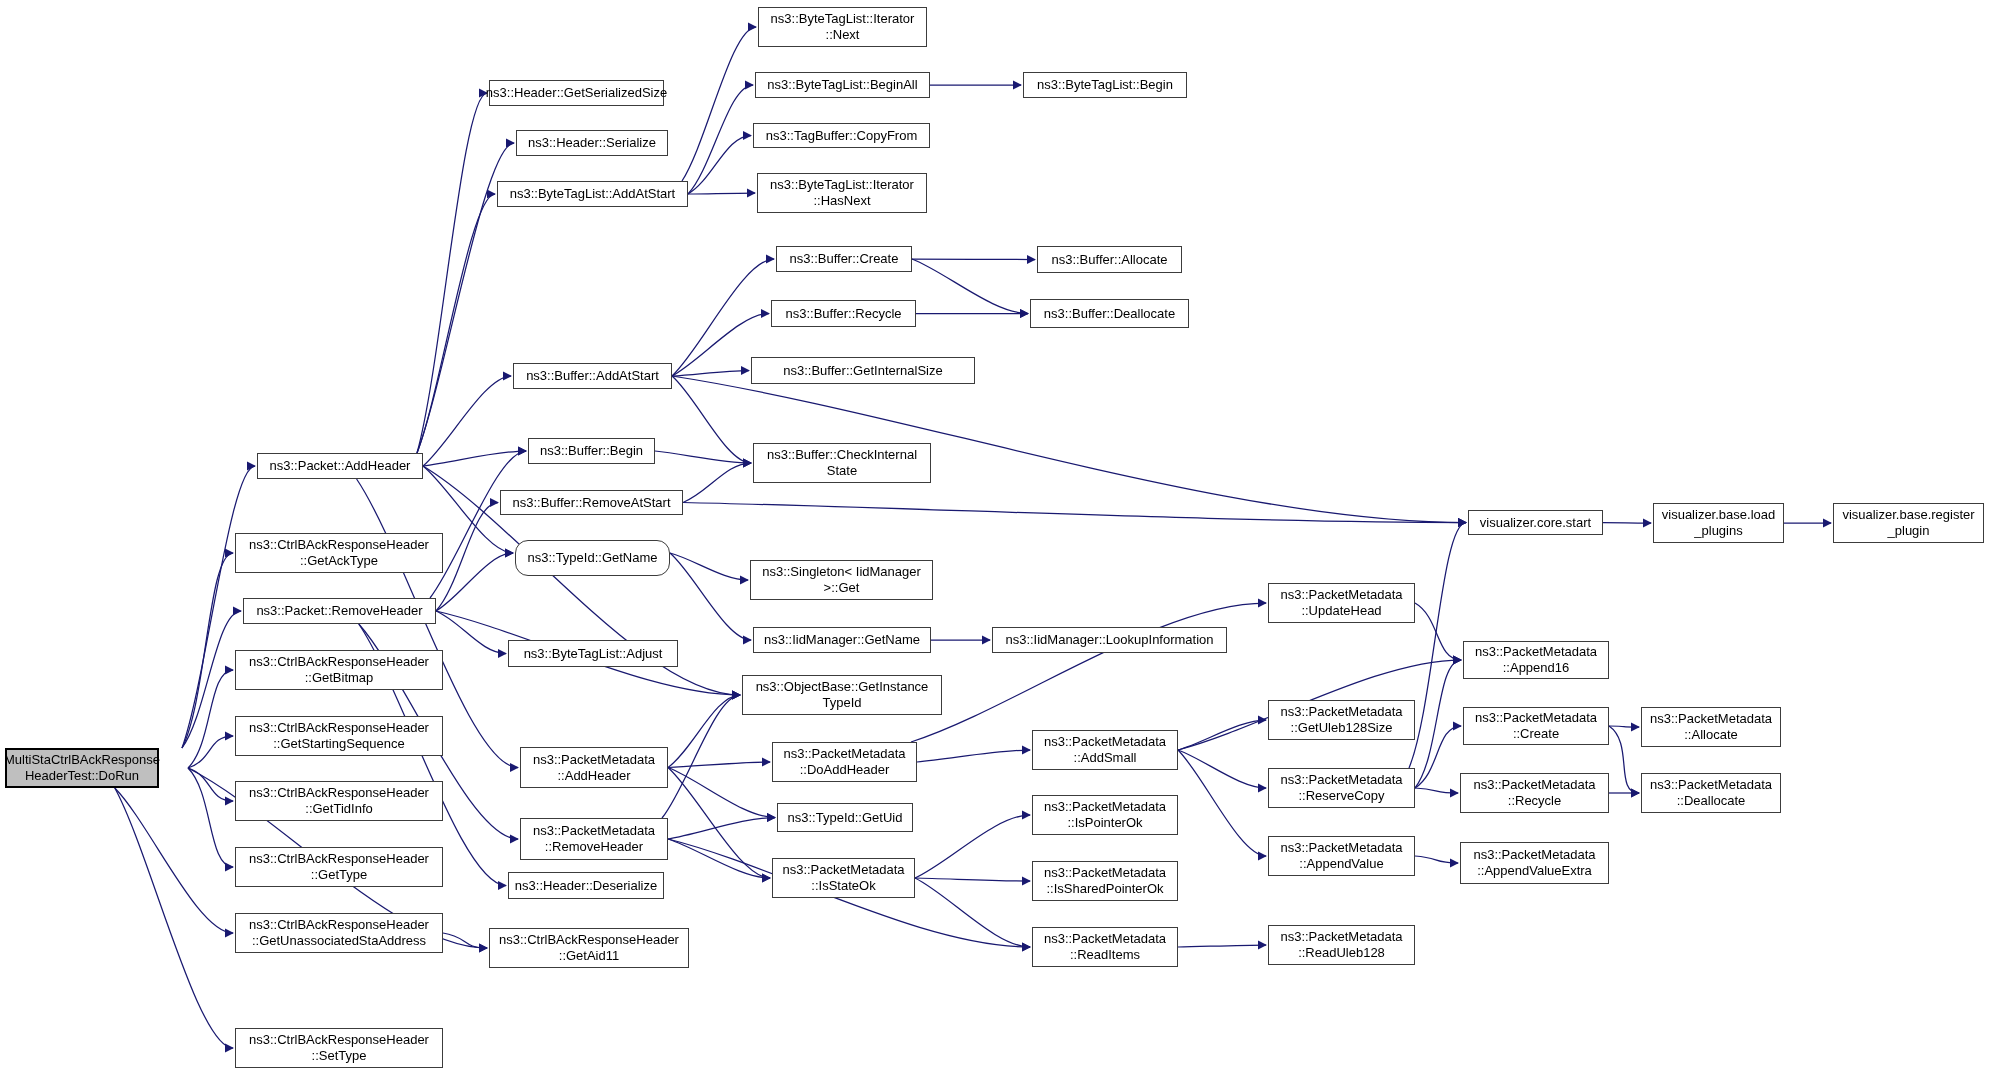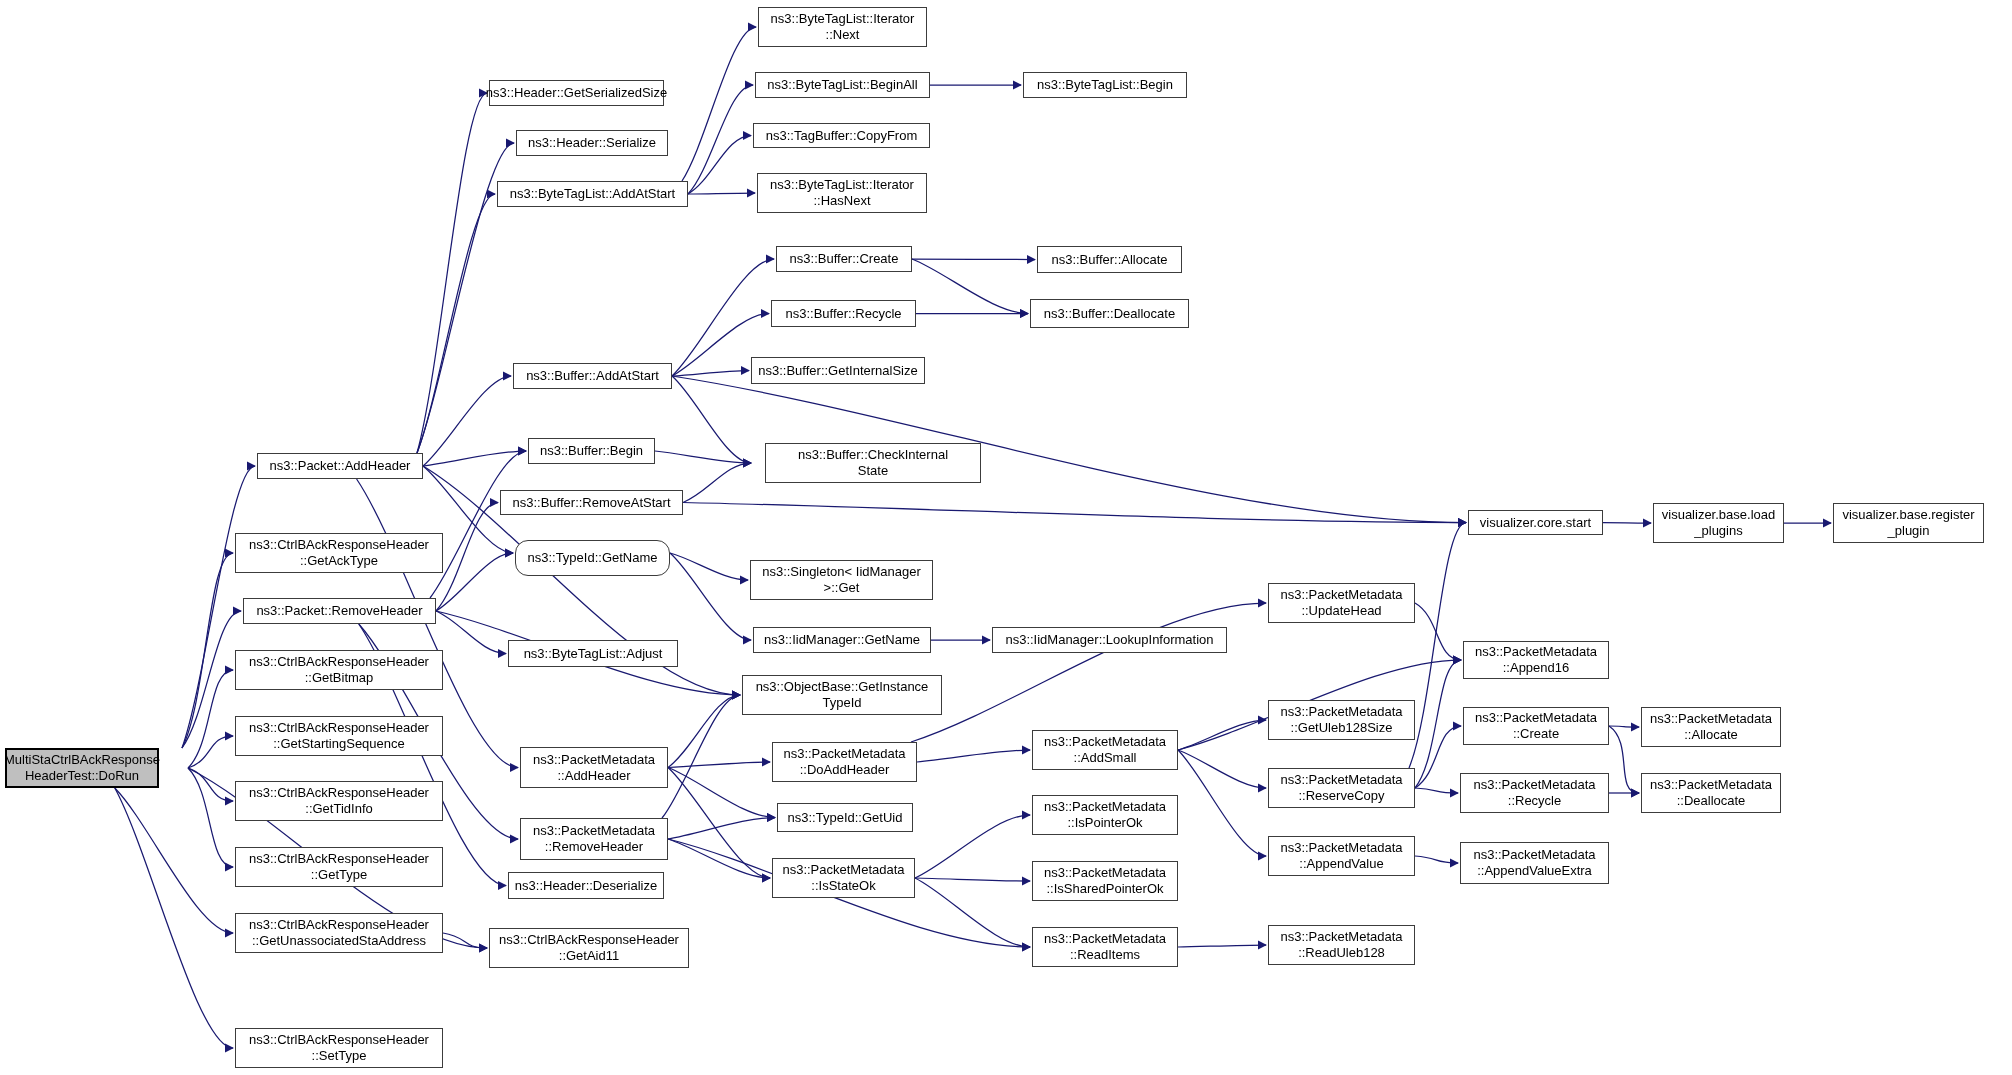--- a/index.html
+++ b/index.html
@@ -189,24 +189,24 @@
     <div class="node" style="left: 757px; top: 173px; width: 170px; height: 40px;">
       <span class="ln">ns3::ByteTagList::Iterator</span>
       <span class="ln">::HasNext</span>
     </div>
     <div class="node" style="left: 776px; top: 246px; width: 136px; height: 26px;">
       <span class="ln">ns3::Buffer::Create</span>
     </div>
     <div class="node" style="left: 771px; top: 300px; width: 145px; height: 27px; justify-content: center;">
       <span class="ln">ns3::Buffer::Recycle</span>
     </div>
-    <div class="node" style="left: 751px; top: 357px; width: 174px; height: 27px;">
+    <div class="node" style="left: 751px; top: 357px; width: 224px; height: 27px;">
       <span class="ln">ns3::Buffer::GetInternalSize</span>
     </div>
-    <div class="node" style="left: 753px; top: 443px; width: 216px; height: 40px; margin-left: 12px;">
+    <div class="node" style="left: 753px; top: 443px; width: 178px; height: 40px;">
       <span class="ln">ns3::Buffer::CheckInternal</span>
       <span class="ln">State</span>
     </div>
     <div class="node" style="left: 750px; top: 560px; width: 183px; height: 40px;">
       <span class="ln">ns3::Singleton&lt; IidManager</span>
       <span class="ln">&gt;::Get</span>
     </div>
     <div class="node" style="left: 753px; top: 627px; width: 178px; height: 26px;">
       <span class="ln">ns3::IidManager::GetName</span>
     </div>

